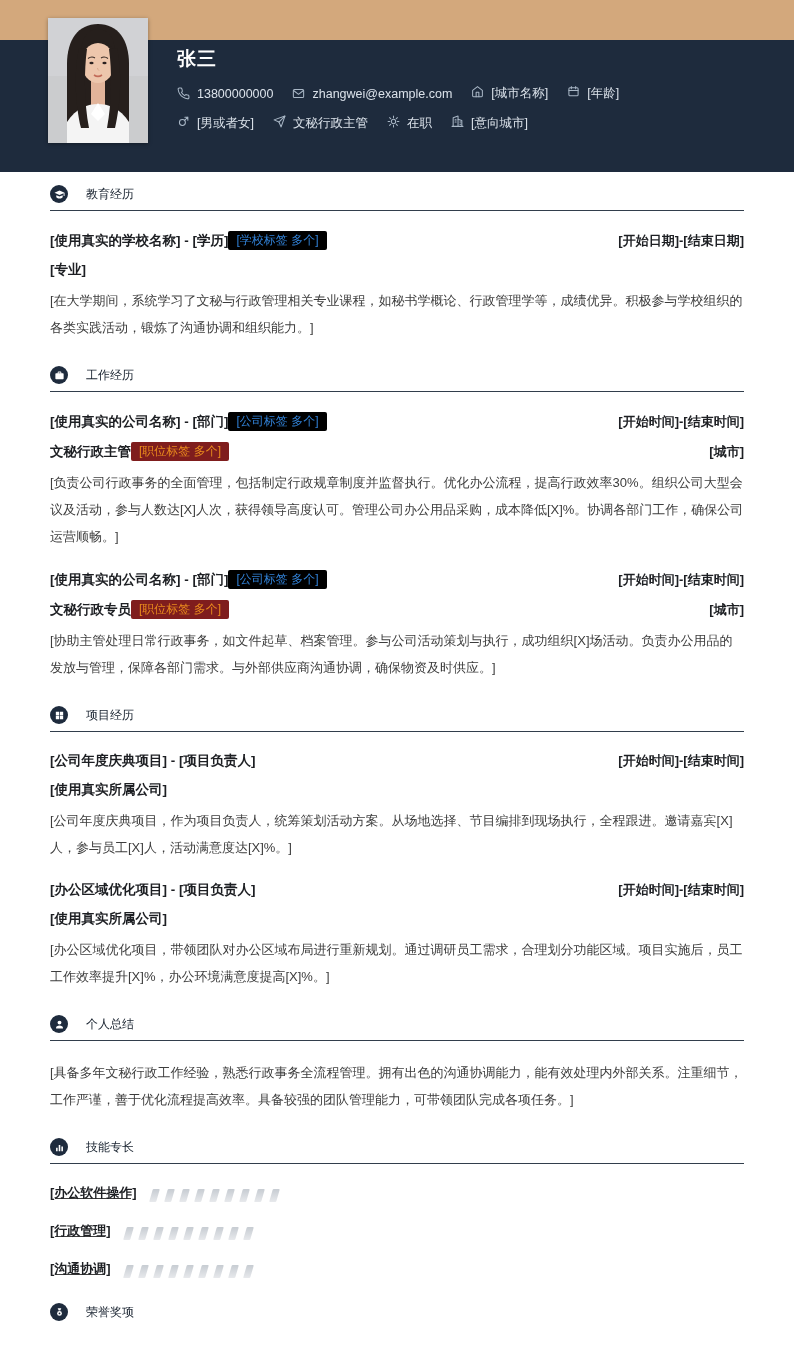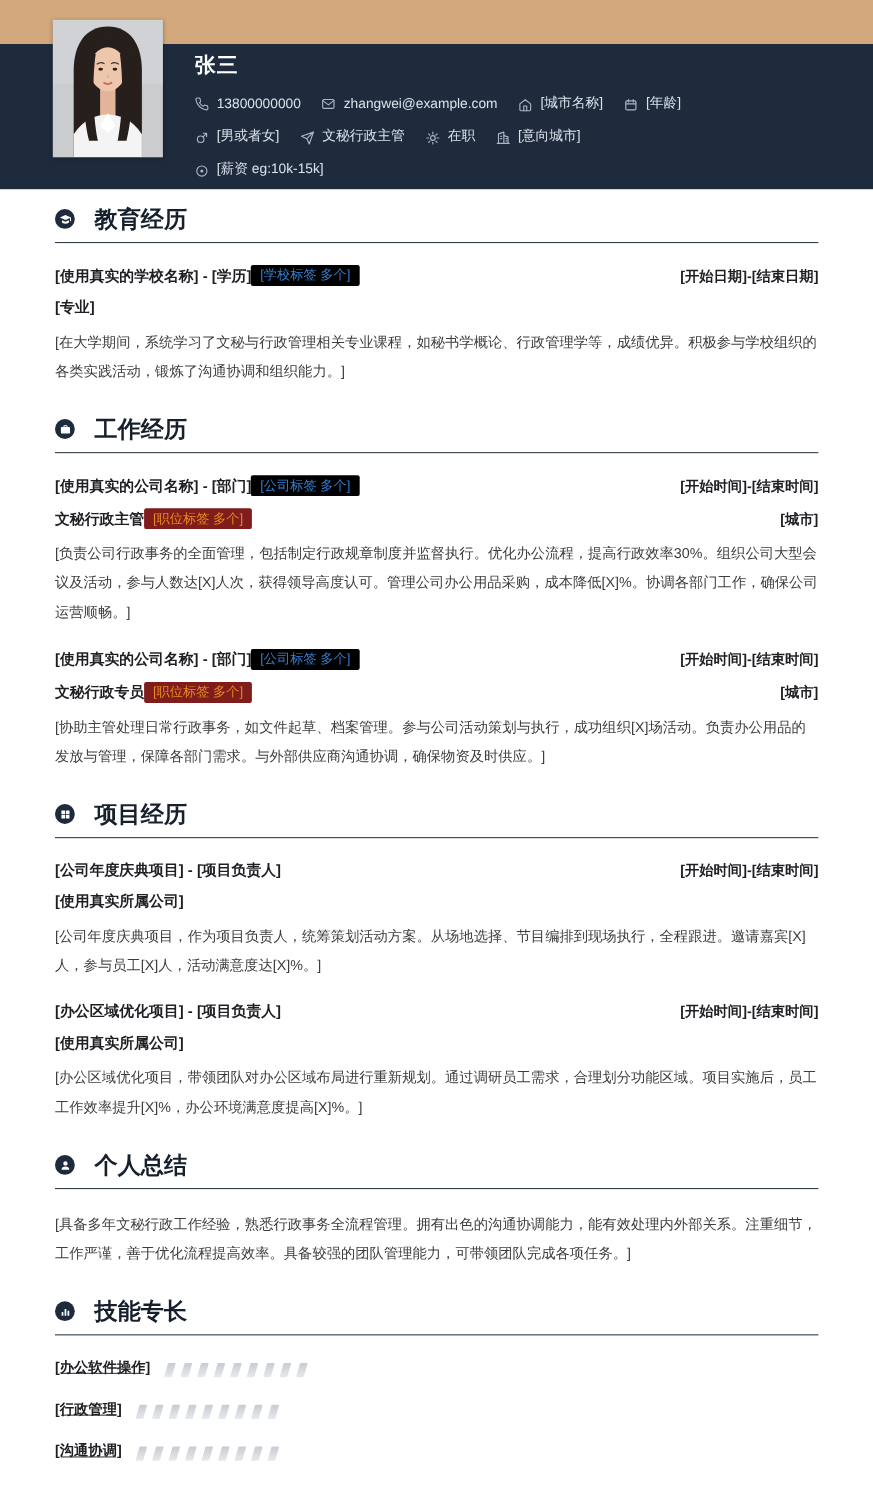--- a/index.html
+++ b/index.html
@@ -12,32 +12,32 @@
   
   .banner { position:relative; height:172px; background:#1e2b3d; }
   .strip { position:absolute; top:0; left:0; right:0; height:40px; background:#d3a87c; }
   .photo { position:absolute; left:48px; top:18px; width:100px; height:125px; overflow:hidden;
            box-shadow:0 1px 4px rgba(0,0,0,.35); background:#c9cacc; }
   .photo svg { display:block; width:100%; height:100%; }
   .info { position:absolute; left:177px; top:46px; right:40px; }
   .name { color:#ffffff; font-size:19px; font-weight:bold; letter-spacing:1px; }
   .crow { display:flex; align-items:center; gap:19px; margin-top:13px; color:#dbe2ea; font-size:12.5px; }
   .crow:first-of-type { margin-top:19px; }
-  .citem { display:flex; align-items:flex-end; gap:7px; white-space:nowrap; }
+  .citem { display:flex; align-items:flex-start; gap:7px; white-space:nowrap; }
   .cicon { color:#a9b7c6; display:inline-flex; }
   .cicon svg { width:13px; height:13px; }
   
   .main { padding:13px 50px 24px; }
   .section { margin-top:25px; }
   .section:first-child { margin-top:0; }
   .sec-head { display:flex; align-items:center; gap:8px; }
   .sec-icon { width:18px; height:18px; border-radius:50%; background:#1e2b3d; flex:0 0 18px;
               display:flex; align-items:center; justify-content:center; }
   .sec-icon svg { width:11px; height:11px; fill:#ffffff; }
-  .sec-title { font-size:21px; font-weight:bold; color:#16202d;padding-left:10px; }
+  .sec-title { font-size:12px; font-weight:normal; color:#16202d;padding-left:10px; }
   .sec-rule { border-bottom:1.5px solid #323e4c; margin-top:7px; }
   .entry { margin-top:20px; }
   .rowsb { display:flex; justify-content:space-between; align-items:center; }
   .rleft { display:flex; align-items:center; }
   .b { font-weight:bold; font-size:13.5px; color:#1d1f23; }
   .date { font-weight:bold; font-size:13px; color:#1d1f23; white-space:nowrap; }
   .tag { font-size:12px; line-height:17px; padding:1px 8px; border-radius:2px; }
   .tag-blue { background:#000000; color:#3181d6; }
   .tag-orange { background:#7f1d1d; color:#e98b1d; }
   .sub { margin-top:11px; }
@@ -151,31 +151,20 @@
               <path d="M4 21V5l9-3v19"></path>
               <path d="M13 8l7 2v11"></path>
               <path d="M2 21h20"></path>
               <path d="M7.5 9h2M7.5 13h2M16.5 13h2M16.5 17h2"></path>
             </svg>
         </span>
         <span>[意向城市]</span>
       </span>
     </div>
 
-    <div class="crow">
-      <span class="citem">
-        <span class="cicon">
-          <svg viewBox="0 0 24 24" fill="none" stroke="currentColor" stroke-width="1.9">
-              <circle cx="12" cy="12" r="8.5"></circle>
-              <circle cx="12" cy="12" r="2.6" fill="currentColor" stroke="none"></circle>
-            </svg>
-        </span>
-        <span>[薪资 eg:10k-15k]</span>
-      </span>
-    </div>
   </div>
 </div>
 
 <div class="main">
 
   <div class="section">
     <div class="sec-head">
       <span class="sec-icon">
         <svg viewBox="0 0 24 24">
             <path d="M12 3L1 8.2l11 5 9-4.1v6.4h2V8.2L12 3zM5 13.4v3.8C5 19 8.1 20.6 12 20.6s7-1.6 7-3.4v-3.8l-7 3.2-7-3.2z"></path>

